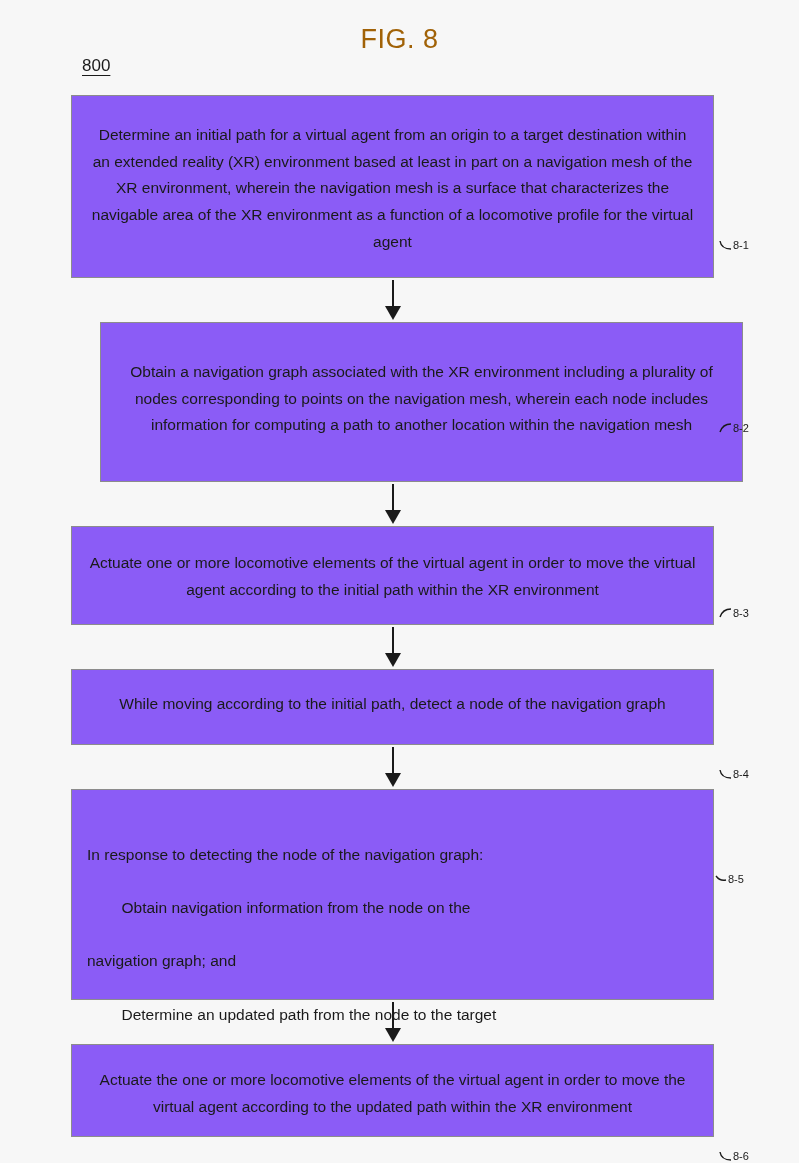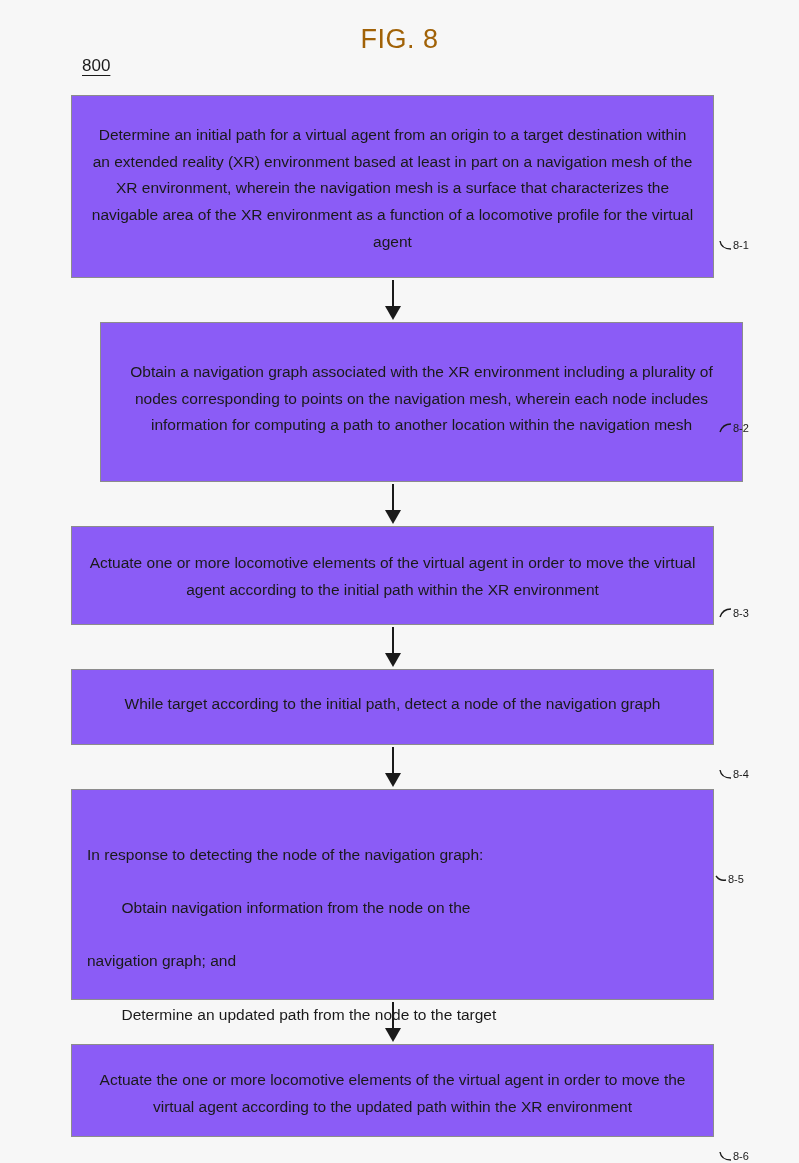--- a/index.html
+++ b/index.html
@@ -154,21 +154,21 @@
         </svg>
     </span><span>8-3</span>
   </div>
 
   <div class="arrow-wrap">
     <div class="arrow-line"></div>
     <div class="arrow-head"></div>
   </div>
 
   <div class="step" style="height:76px;">
-    <div class="step-text" style="padding-top:7px;">While target according to the initial path, detect a node of the navigation graph</div>
+    <div class="step-text" style="padding-top:7px;">While moving according to the initial path, detect a node of the navigation graph</div>
   </div>
   <div class="label" style="left:648px; top:673px;">
     <span class="hook">
       <svg width="13" height="11" viewBox="0 0 13 11">
           <path d="M1 1 C2 7, 6 9, 12 9" stroke="#1a1a1a" stroke-width="1.4" fill="none"></path>
         </svg>
     </span><span>8-4</span>
   </div>
 
   <div class="arrow-wrap">

